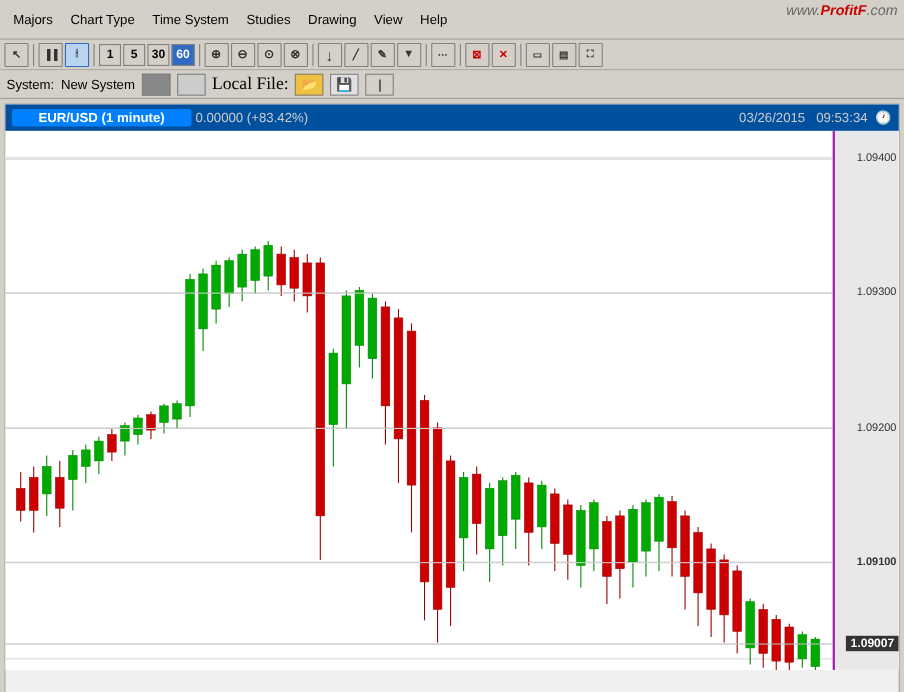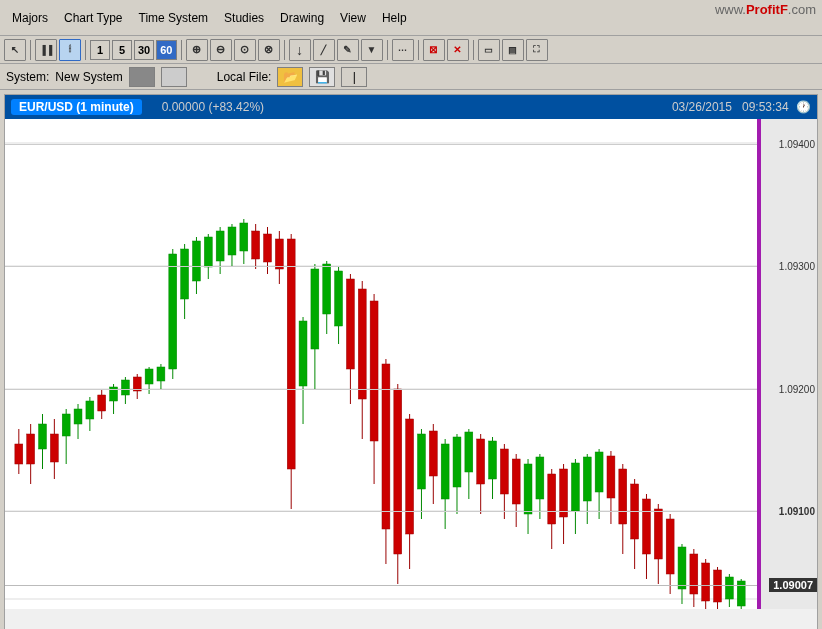--- a/index.html
+++ b/index.html
@@ -15,21 +15,21 @@
       position: relative;
     }
     .menu-item {
       padding: 2px 8px;
       cursor: pointer;
       font-size: 12px;
       color: #000;
     }
     .brand-logo {
       position: absolute; right: 6px; top: 2px;
-      font-size: 13px; color: #666; 
+      font-size: 13px; color: #666; font-style: italic;
       font-family: Arial, sans-serif;
       margin-left: 39px;
     }
     .brand-logo span { color: #cc0000; font-weight: bold; }
 
     
     #toolbar {
       display: flex; align-items: center;
       background: #d4d0c8;
       height: 28px;
@@ -73,21 +73,21 @@
       gap: 6px;
     }
     .sys-label { font-size: 12px; color: #000; }
     .sys-btn {
       display: inline-flex; align-items: center; justify-content: center;
       width: 26px; height: 20px;
       background: #d4d0c8;
       border: 1px solid #808080;
       cursor: pointer;
     }
-    .local-file-label { margin-left: 24px; font-size: 12px; }
+    .local-file-label { margin-left: 0; font-size: 16px; font-family: Liberation Serif, serif; }
 
     
     #chart-container {
       background: #f0f0f0;
       margin: 4px;
       border: 1px solid #a0a0a0;
       position: relative;
       height: 548px;
     }
 
@@ -95,25 +95,25 @@
     #chart-header {
       display: flex; align-items: center;
       background: #0050a0;
       height: 24px;
       padding: 0 6px;
       color: #fff;
     }
     #chart-title-pill {
       background: #0080ff;
       border-radius: 3px;
-      padding: 1px 8px;
+      padding: 1px 24px;
       font-size: 12px;
       font-weight: bold;
       color: #fff;
-      margin-right: 20px;
+      margin-right: 4px;
     }
     #chart-price-info { font-size: 12px; color: #ccc; flex: 1; }
     #chart-date-time { font-size: 12px; color: #ccc; margin-left: auto; }
     #chart-clock-icon { color: #aaa; margin-left: 4px; }
 
     
     #chart-symbol-row {
       display: flex; align-items: center;
       background: #fff;
       padding: 2px 6px;
@@ -132,21 +132,21 @@
       position: relative;
       background: #fff;
       overflow: hidden;
     }
 
     
     #price-axis {
       position: absolute; right: 0; top: 0; bottom: 0;
       width: 60px;
       background: #e8e8e8;
-      border-left: 4px solid #a21caf;
+      border-left: 2px solid #a21caf;
     }
     .price-label {
       position: absolute; right: 2px;
       font-size: 10px; color: #333;
       transform: translateY(-50%);
     }
     .price-line {
       position: absolute; left: 0; right: 60px;
       height: 1px; background: #ddd;
     }

